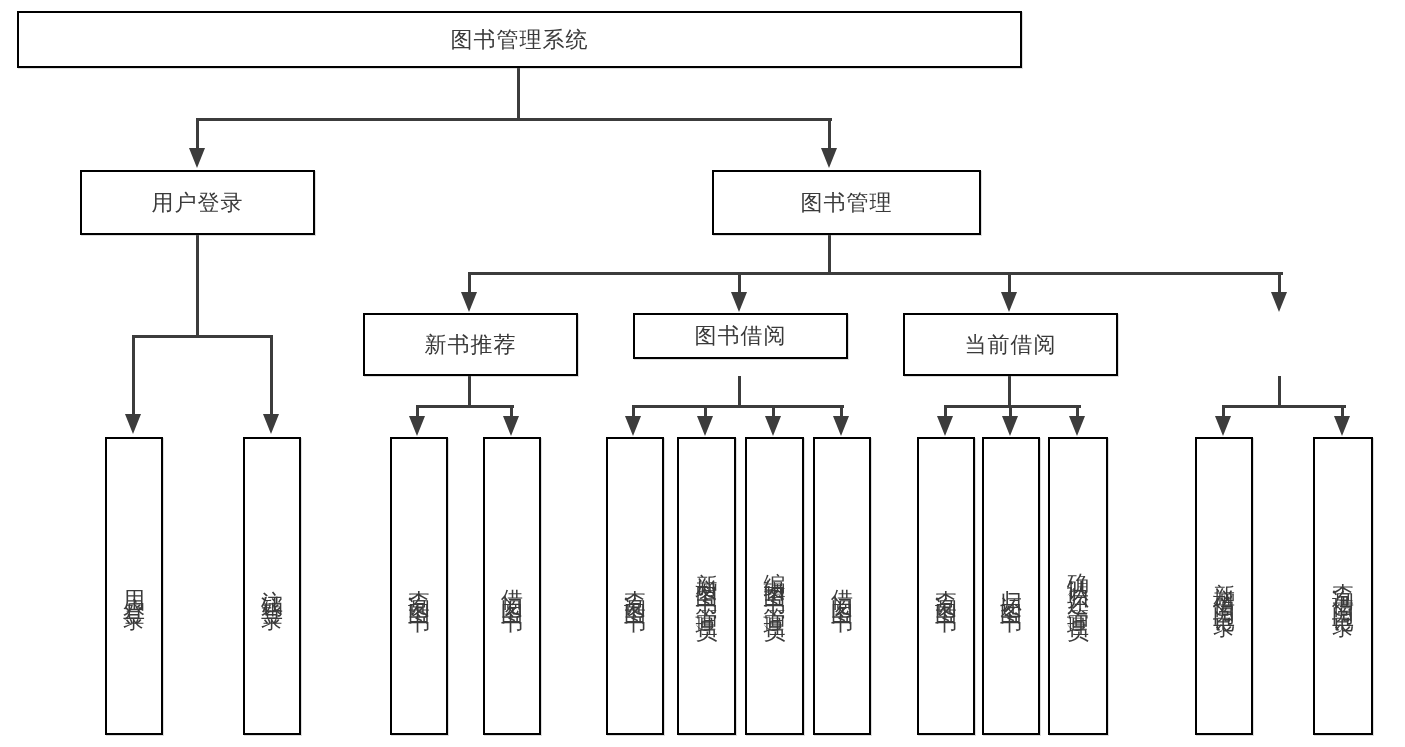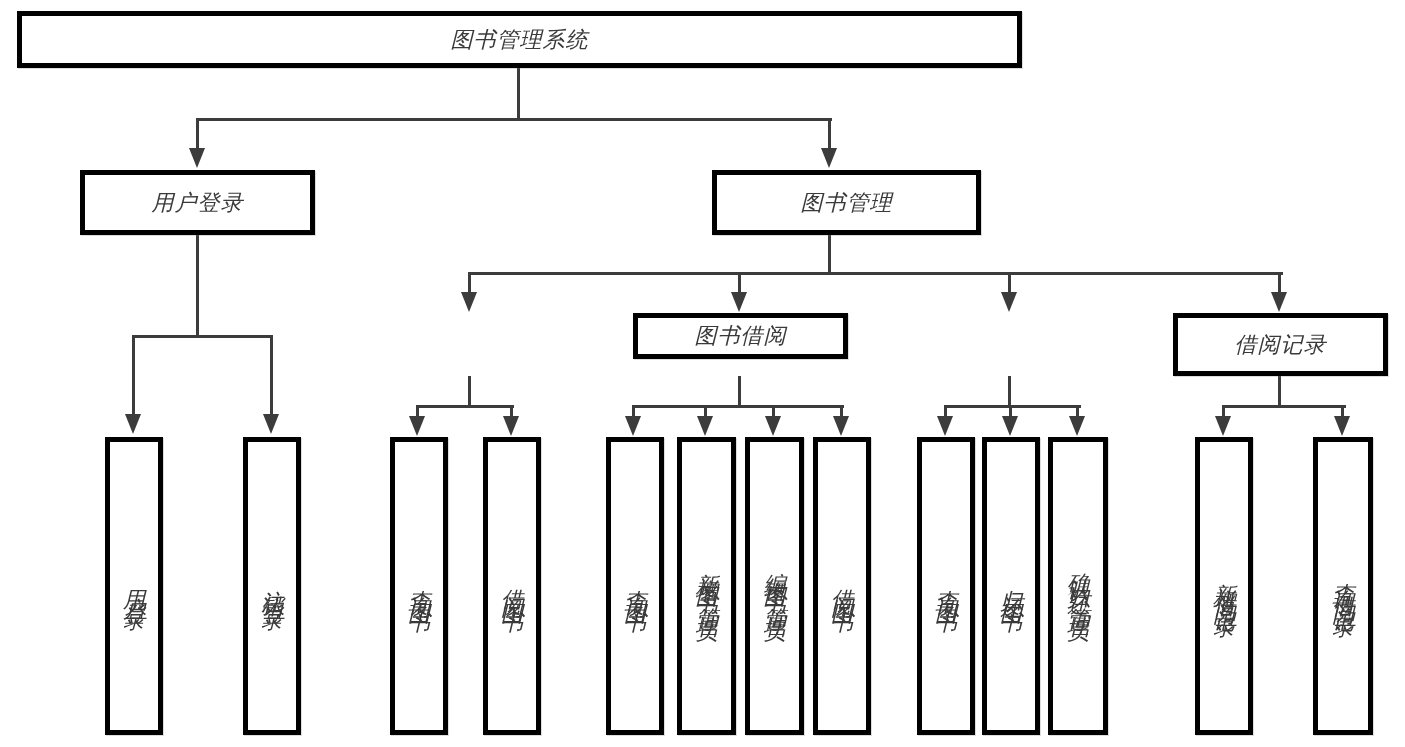--- a/index.html
+++ b/index.html
@@ -8,28 +8,27 @@
     background: #ffffff;
     font-family: "Liberation Sans", "DejaVu Sans", sans-serif;
     overflow: hidden;
     position: relative;
   }
   .canvas { position: absolute; left: 0; top: 0; width: 1405px; height: 747px; }
 
   .box {
     position: absolute;
     box-sizing: border-box;
-    border: 5px solid #000000;
+    border: 2px solid #000000;
     background: #ffffff;
     color: #3a3a3a;
     display: flex;
     align-items: center;
     justify-content: center;
     box-shadow: 1px 1px 0 rgba(120,120,120,0.25);
-    font-style: italic;
   }
   .hnode { font-size: 22px; letter-spacing: 1px; white-space: nowrap; }
   .vnode {
     writing-mode: vertical-rl;
     text-orientation: mixed;
     font-size: 22px;
     letter-spacing: 7px;
     line-height: 1;
   }
   .ln { position: absolute; background: #3c3c3c; }
@@ -112,22 +111,23 @@
   <div class="ln" style="left:1222px;top:405px;width:3px;height:13px"></div>
   <div class="head" style="left:1215px;top:416px"></div>
   <div class="ln" style="left:1341px;top:405px;width:3px;height:13px"></div>
   <div class="head" style="left:1334px;top:416px"></div>
 
   <div class="box hnode" style="left:17px;top:11px;width:1005px;height:57px">图书管理系统</div>
 
   <div class="box hnode" style="left:80px;top:170px;width:235px;height:65px">用户登录</div>
   <div class="box hnode" style="left:712px;top:170px;width:269px;height:65px">图书管理</div>
 
+  <div class="box hnode" style="left:363px;top:313px;width:215px;height:63px">新书推荐</div>
   <div class="box hnode" style="left:633px;top:313px;width:215px;height:46px">图书借阅</div>
-  <div class="box hnode" style="left:1173px;top:313px;width:215px;height:63px">借阅记录</div>
+  <div class="box hnode" style="left:903px;top:313px;width:215px;height:63px">当前借阅</div>
 
   <div class="box vnode" style="left:105px;top:437px;width:58px;height:298px">用户登录</div>
   <div class="box vnode" style="left:243px;top:437px;width:58px;height:298px">注销登录</div>
 
   <div class="box vnode" style="left:390px;top:437px;width:58px;height:298px">查询图书</div>
   <div class="box vnode" style="left:483px;top:437px;width:58px;height:298px">借阅图书</div>
 
   <div class="box vnode" style="left:606px;top:437px;width:58px;height:298px">查询图书</div>
   <div class="box vnode" style="left:677px;top:437px;width:59px;height:298px">新增图书（管理员）</div>
   <div class="box vnode" style="left:745px;top:437px;width:59px;height:298px">编辑图书（管理员）</div>

